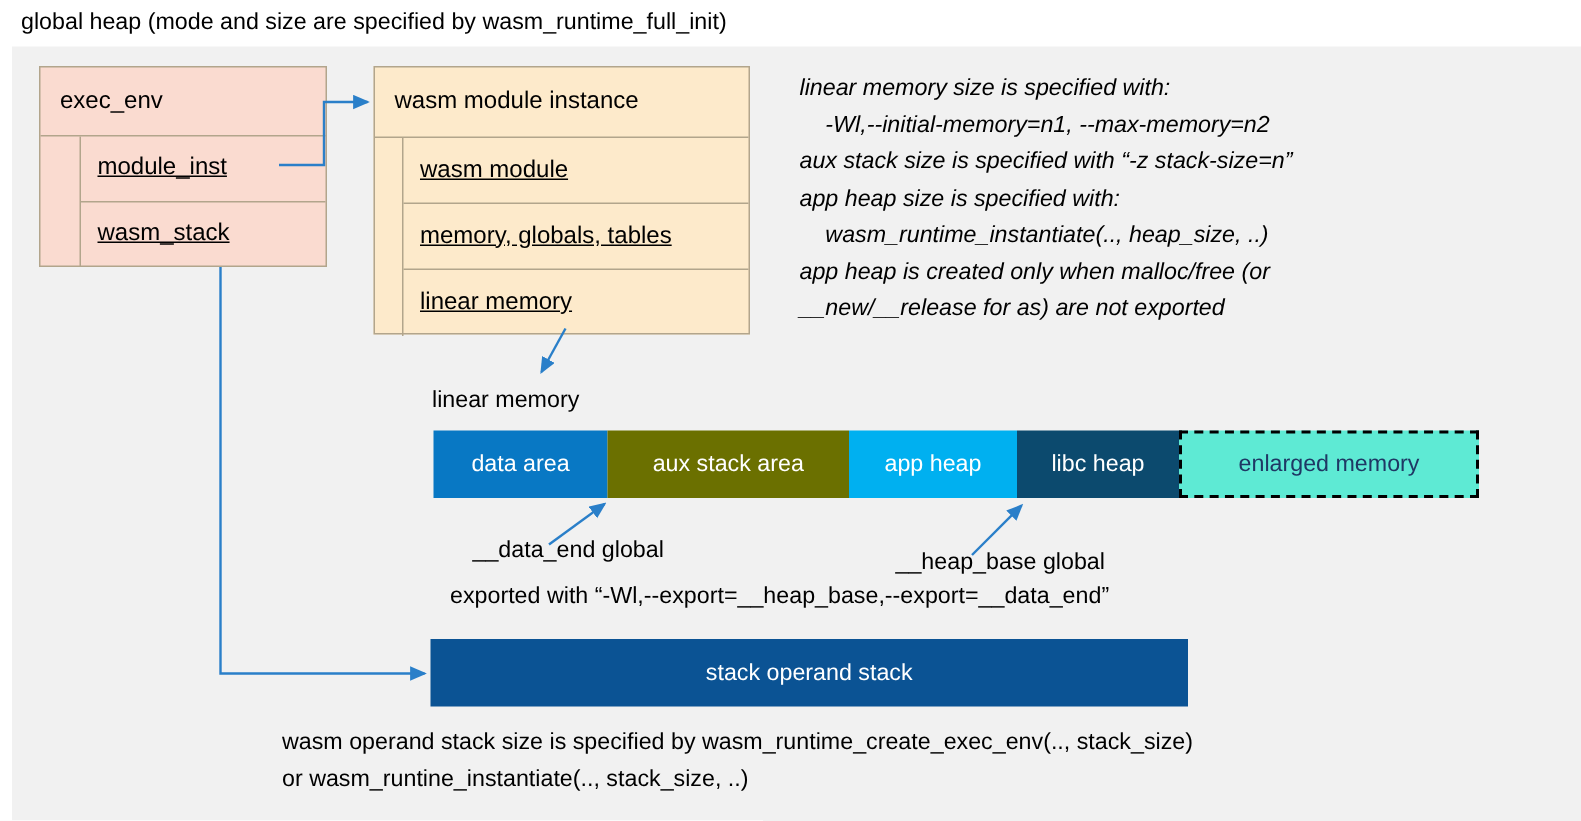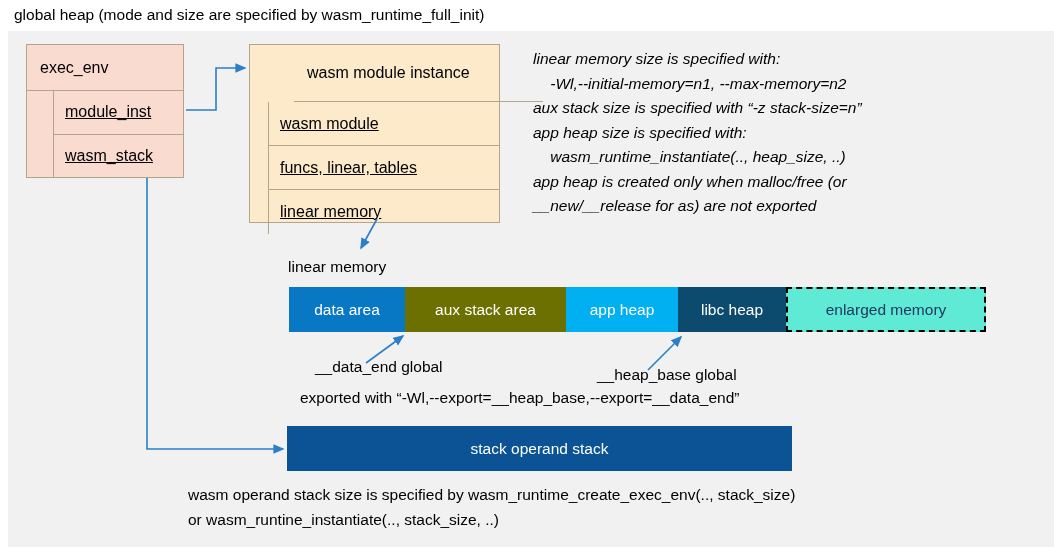--- a/index.html
+++ b/index.html
@@ -73,34 +73,34 @@
     display: flex;
     align-items: center;
     padding-left: 11px;
     font-size: 16px;
     border-bottom: 1px solid #b2a58c;
   }
   .struct-row:last-child { border-bottom: none; }
 
   
   #exec-env-box {
-    left: 26px; top: 44px; width: 158px; height: 134px;
+    left: 26px; top: 44px; width: 192px; height: 134px;
     background: #fadbd0;
   }
   #exec-env-box .struct-header { height: 46px; }
   #exec-env-box .struct-body { height: 87px; }
   #exec-env-box .struct-gutter { width: 27px; }
   #exec-env-box .struct-row { height: 43.5px; }
 
   
   #module-instance-box {
     left: 249px; top: 44px; width: 251px; height: 179px;
     background: #fdeacb;
   }
-  #module-instance-box .struct-header { height: 57px; margin-left: 44px; }
+  #module-instance-box .struct-header { height: 47px; }
   #module-instance-box .struct-body { height: 132px; }
   #module-instance-box .struct-gutter { width: 19px; }
   #module-instance-box .struct-row { height: 44px; }
 
   
   #linear-memory-notes {
     position: absolute;
     left: 533px;
     top: 47px;
     width: 510px;
@@ -197,21 +197,21 @@
     </div>
   </div>
 </div>
 
 <div class="struct-box" id="module-instance-box" style="background: rgb(253, 234, 203);">
   <div class="struct-header">wasm module instance</div>
   <div class="struct-body">
     <div class="struct-gutter"></div>
     <div class="struct-rows">
       <div class="struct-row">wasm module</div>
-      <div class="struct-row">funcs, linear, tables</div>
+      <div class="struct-row">memory, globals, tables</div>
       <div class="struct-row">linear memory</div>
     </div>
   </div>
 </div>
 
 <div id="linear-memory-notes">linear memory size is specified with:
     -Wl,--initial-memory=n1, --max-memory=n2
 aux stack size is specified with “-z stack-size=n”
 app heap size is specified with:
     wasm_runtime_instantiate(.., heap_size, ..)

